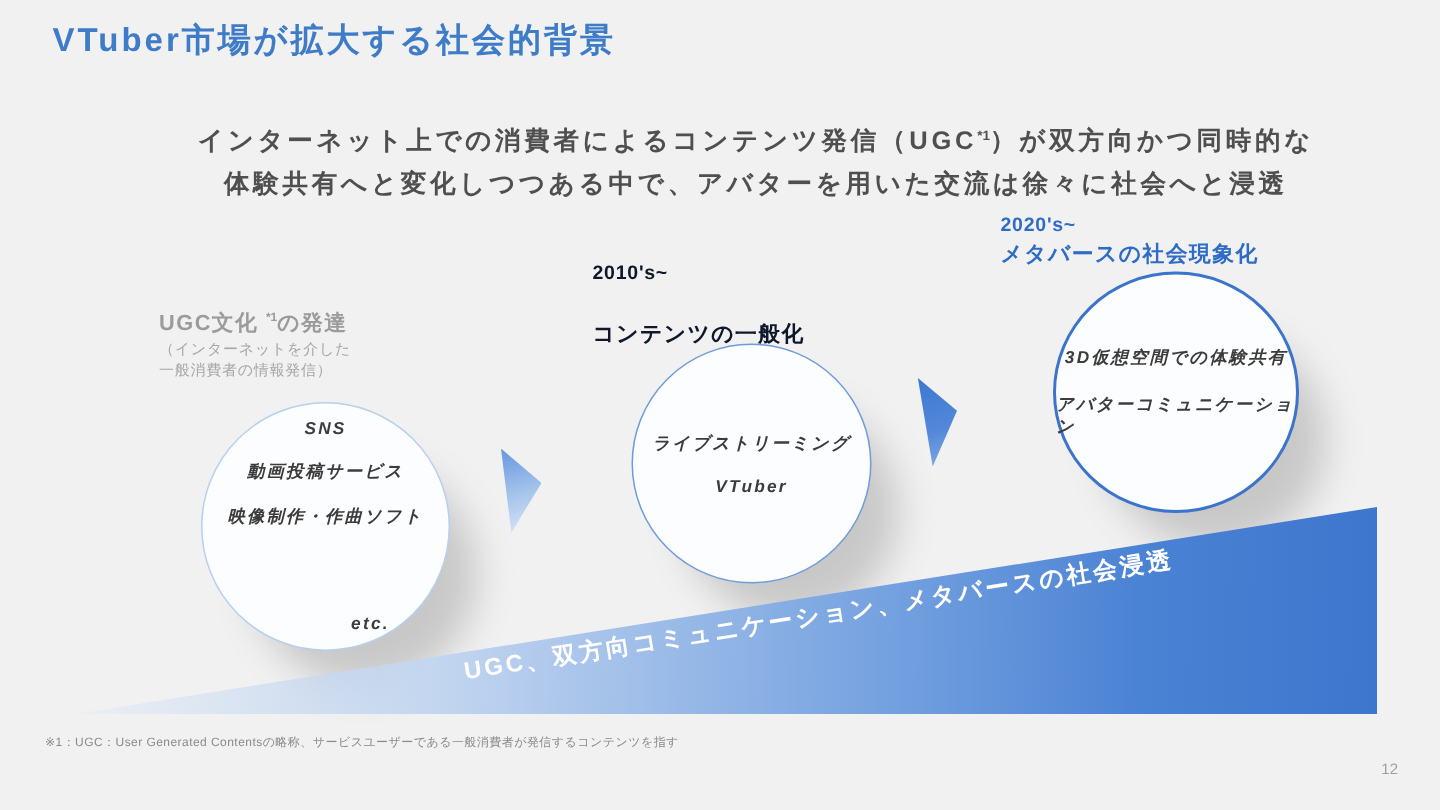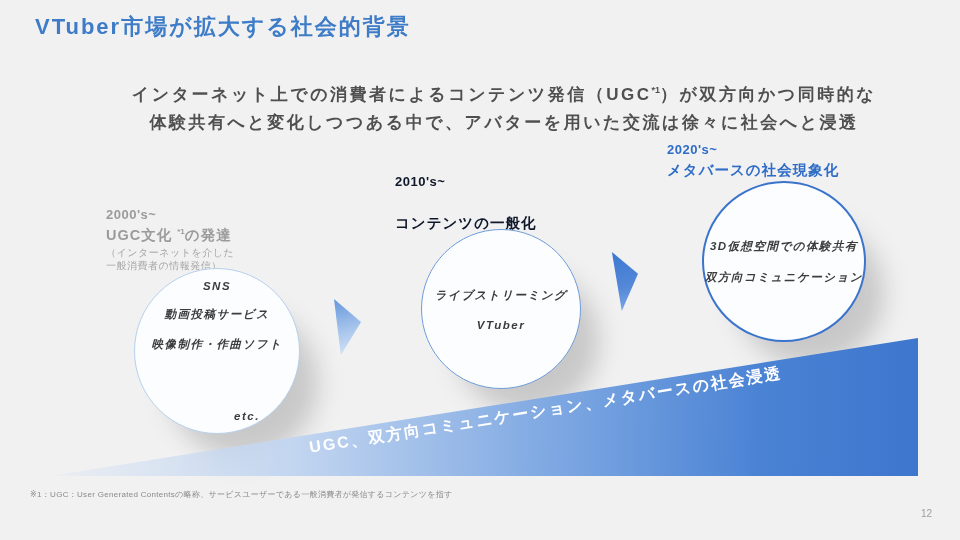--- a/index.html
+++ b/index.html
@@ -86,21 +86,20 @@
 </head>
 <body>
 
 <div class="slide">
 
   <h1 class="title">VTuber市場が拡大する社会的背景</h1>
 
   <p class="subtitle"><span>インターネット上での消費者によるコンテンツ発信（UGC</span><sup>*1</sup><span>）が双方向かつ同時的な</span><br><span>体験共有へと変化しつつある中で、アバターを用いた交流は徐々に社会へと浸透</span></p>
 
   <div class="stage-label label1">
-    <div class="era c-gray">2000's~</div>
     <div class="stage-heading c-gray"><span>UGC文化 </span><sup>*1</sup><span>の発達</span></div>
     <div class="stage-note c-gray-light"><span>（インターネットを介した</span><br><span>一般消費者の情報発信）</span></div>
   </div>
   <div class="circle circle1">
     <span class="item">SNS</span>
     <span class="item">動画投稿サービス</span>
     <span class="item">映像制作・作曲ソフト</span>
     <span class="item item-etc">etc.</span>
   </div>
 
@@ -116,21 +115,21 @@
   </div>
 
   <div class="arrow arrow2"></div>
 
   <div class="stage-label label3">
     <div class="era c-blue-strong">2020's~</div>
     <div class="stage-heading c-blue-strong">メタバースの社会現象化</div>
   </div>
   <div class="circle circle3">
     <span class="item">3D仮想空間での体験共有</span>
-    <span class="item">双方向コミュニケーション</span>
+    <span class="item">アバターコミュニケーション</span>
   </div>
 
   <div class="wedge">
     <div class="wedge-label">UGC、双方向コミュニケーション、メタバースの社会浸透</div>
   </div>
 
   <div class="footnote">※1：UGC：User Generated Contentsの略称、サービスユーザーである一般消費者が発信するコンテンツを指す</div>
   <div class="page-number">12</div>
 
 </div>

